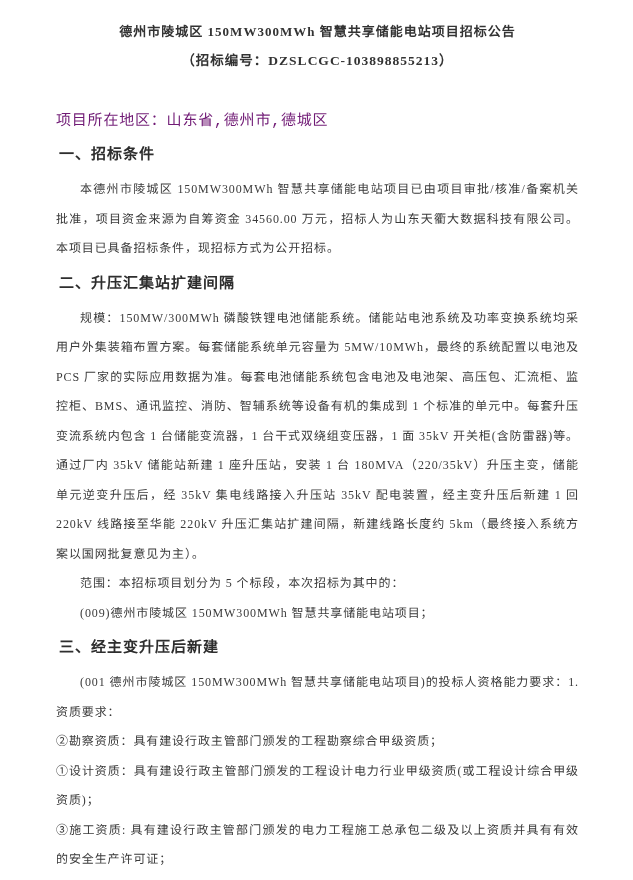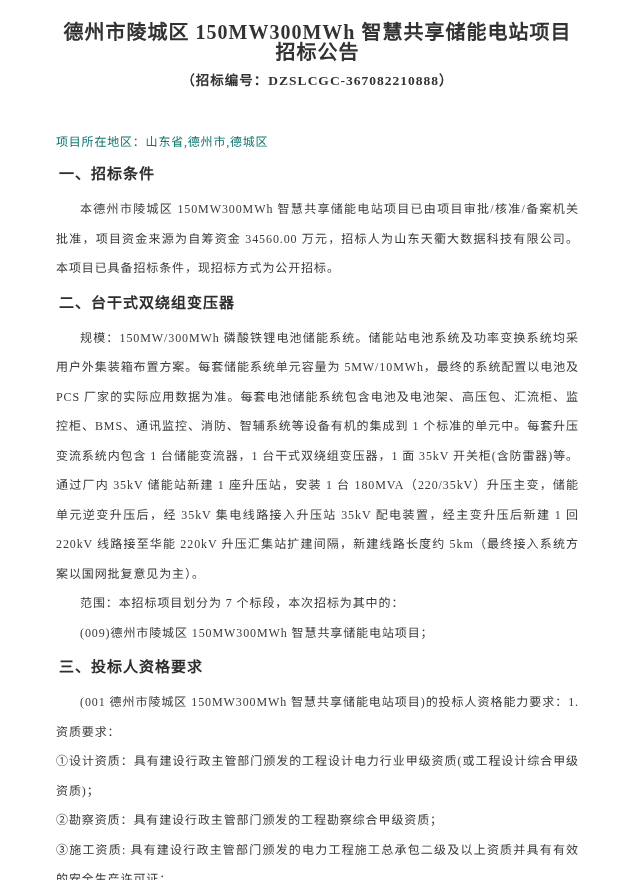--- a/index.html
+++ b/index.html
@@ -14,42 +14,43 @@
     margin: 0 auto;
     background: #ffffff;
     overflow: hidden;
     box-sizing: border-box;
     padding: 22px 54px 0 56px;
     font-family: "Liberation Serif", "DejaVu Serif", serif;
     color: #3a3a3a;
   }
   .doc-title {
     text-align: center;
-    font-size: 20px;
+    font-size: 13px;
     font-weight: 600;
     letter-spacing: 1px;
     color: #333333;
     line-height: 20px;
     margin: 0 0 9px 0;
   }
   .tender-no {
     text-align: center;
     font-size: 13.5px;
     font-weight: 600;
     letter-spacing: 1px;
     color: #333333;
     line-height: 20px;
     margin: 0 0 42px 0;
   }
   .location-line {
-    font-size: 12px;
+    font-size: 15px;
     letter-spacing: 0.8px;
     line-height: 18px;
     margin: 0 0 13px 0;
-    color: #0f766e;
+    color: #701a75;
+    font-family: Liberation Mono, monospace;
   }
   h2.sec-heading {
     font-size: 15px;
     font-weight: bold;
     color: #2e2e2e;
     letter-spacing: 1px;
     line-height: 21px;
     margin: 9px 0 10px 3px;
   }
   p.body-par {
@@ -63,31 +64,31 @@
   p.indent { text-indent: 2em; }
   p.flush  { text-indent: 0; }
 </style>
 </head>
 <body>
 
 <div class="page">
 
   <div class="doc-title">德州市陵城区 150MW300MWh 智慧共享储能电站项目招标公告</div>
 
-  <div class="tender-no">（招标编号：DZSLCGC-367082210888）</div>
+  <div class="tender-no">（招标编号：DZSLCGC-103898855213）</div>
 
   <div class="location-line">项目所在地区：山东省,德州市,德城区</div>
 
   <h2 class="sec-heading">一、招标条件</h2>
   <p class="body-par indent">本德州市陵城区 150MW300MWh 智慧共享储能电站项目已由项目审批/核准/备案机关批准，项目资金来源为自筹资金 34560.00 万元，招标人为山东天衢大数据科技有限公司。本项目已具备招标条件，现招标方式为公开招标。</p>
 
-  <h2 class="sec-heading">二、台干式双绕组变压器</h2>
+  <h2 class="sec-heading">二、升压汇集站扩建间隔</h2>
   <p class="body-par indent">规模：150MW/300MWh 磷酸铁锂电池储能系统。储能站电池系统及功率变换系统均采用户外集装箱布置方案。每套储能系统单元容量为 5MW/10MWh，最终的系统配置以电池及 PCS 厂家的实际应用数据为准。每套电池储能系统包含电池及电池架、高压包、汇流柜、监控柜、BMS、通讯监控、消防、智辅系统等设备有机的集成到 1 个标准的单元中。每套升压变流系统内包含 1 台储能变流器，1 台干式双绕组变压器，1 面 35kV 开关柜(含防雷器)等。通过厂内 35kV 储能站新建 1 座升压站，安装 1 台 180MVA（220/35kV）升压主变，储能单元逆变升压后，经 35kV 集电线路接入升压站 35kV 配电装置，经主变升压后新建 1 回 220kV 线路接至华能 220kV 升压汇集站扩建间隔，新建线路长度约 5km（最终接入系统方案以国网批复意见为主）。</p>
-  <p class="body-par indent">范围：本招标项目划分为 7 个标段，本次招标为其中的：</p>
+  <p class="body-par indent">范围：本招标项目划分为 5 个标段，本次招标为其中的：</p>
   <p class="body-par indent">(009)德州市陵城区 150MW300MWh 智慧共享储能电站项目；</p>
 
-  <h2 class="sec-heading">三、投标人资格要求</h2>
+  <h2 class="sec-heading">三、经主变升压后新建</h2>
   <p class="body-par indent">(001 德州市陵城区 150MW300MWh 智慧共享储能电站项目)的投标人资格能力要求：1.资质要求：</p>
+  <p class="body-par flush">②勘察资质：具有建设行政主管部门颁发的工程勘察综合甲级资质；</p>
   <p class="body-par flush">①设计资质：具有建设行政主管部门颁发的工程设计电力行业甲级资质(或工程设计综合甲级资质)；</p>
-  <p class="body-par flush">②勘察资质：具有建设行政主管部门颁发的工程勘察综合甲级资质；</p>
   <p class="body-par flush">③施工资质: 具有建设行政主管部门颁发的电力工程施工总承包二级及以上资质并具有有效的安全生产许可证；</p>
 
 </div>
 
 </body></html>

